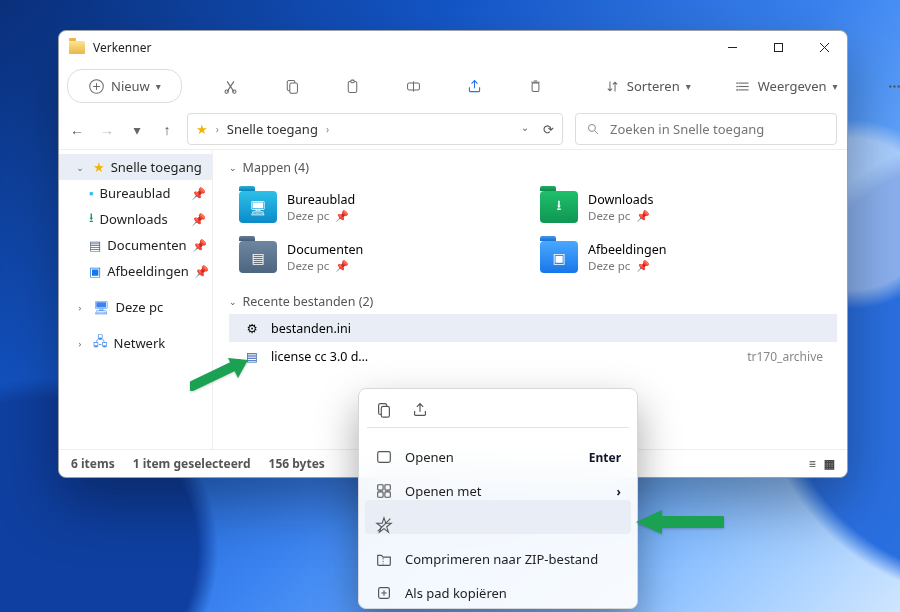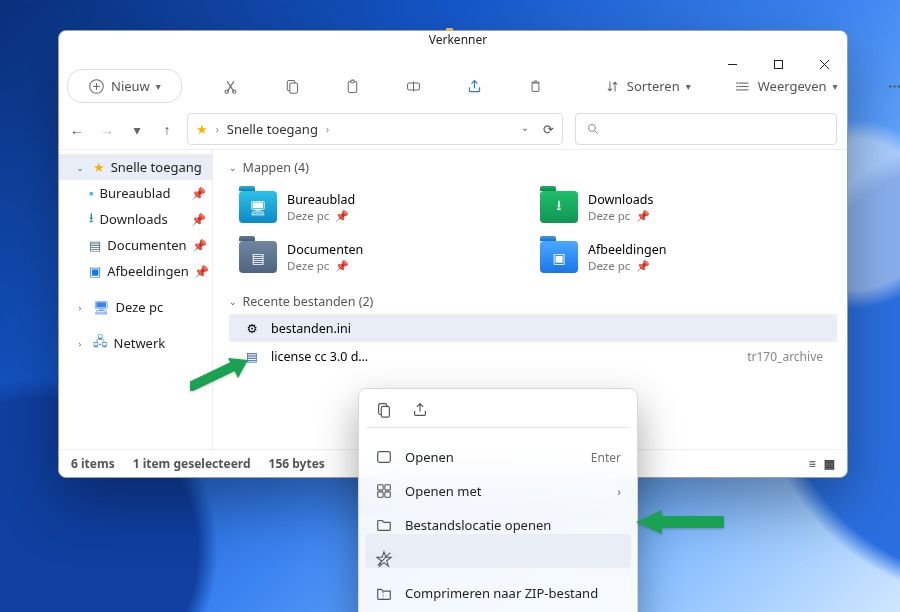--- a/index.html
+++ b/index.html
@@ -16,21 +16,21 @@
   }
 
   .window {
     position: absolute; left: 58px; top: 30px; width: 790px; height: 448px;
     background: #ffffff; border: 1px solid #9aa0a6; border-radius: 8px;
     box-shadow: 0 24px 60px rgba(0,0,0,0.35);
     display: flex; flex-direction: column;
   }
 
   
-  .titlebar { display: flex; align-items: center; height: 32px; padding-left: 10px; flex-direction: column; }
+  .titlebar { display: flex; align-items: center; height: 32px; padding-left: 10px; }
   .titlebar .folder-ico { width:16px; height:13px; background: linear-gradient(180deg,#ffe48a,#e9b64c); border-radius: 2px 2px 1px 1px; position:relative; margin-right:8px; }
   .titlebar .folder-ico::before { content:""; position:absolute; top:-3px; left:0; width:7px; height:3px; background:#e9b64c; border-radius:1px 1px 0 0; }
   .titlebar-text { font-size: 12px; color:#222; }
   .win-controls { margin-left:auto; display:flex; }
   .win-btn { width:46px; height:32px; display:flex; align-items:center; justify-content:center; color:#222; }
 
   
   .toolbar { display:flex; align-items:center; height:46px; padding: 0 8px; gap:4px; }
   .toolbar .sep { width:1px; height:24px; background:#e0e0e0; margin:0 6px; }
   .tb-btn { height:34px; padding:0 20px; display:flex; align-items:center; gap:6px; border-radius:15px; color:#555; font-size:13px; }
@@ -93,21 +93,21 @@
     border:1px solid #d7d7d7; border-radius:8px;
     box-shadow: 0 18px 40px rgba(0,0,0,0.35);
     padding:6px; z-index:50;
   }
   .ctx-iconrow { display:flex; gap:18px; padding:6px 10px 4px; }
   .ctx-iconrow .ci { width:18px; height:18px; color:#444; }
   .ctxmenu hr { border:none; border-top:1px solid #e2e2e2; margin:4px 2px; }
   .ctx-item { display:flex; align-items:flex-end; height:34px; padding:0 10px; border-radius:4px; font-size:13px; color:#222; gap:12px; }
   .ctx-item.highlighted { background:#e9eef6; }
   .ctx-item .mi { width:18px; height:18px; color:#444; display:flex; align-items:center; justify-content:center; }
-  .ctx-item .hint { margin-left:auto; color:#737373; font-size:12px; }
+  .ctx-item .hint { margin-left:auto; color:#0f172a; font-size:12px;font-weight:bold; }
 
   
   .g-arrow { position:absolute; z-index:60; }
   .g-arrow svg { filter: drop-shadow(0 1px 1px rgba(0,0,0,0.2)); }
 
 </style>
 </head>
 <body>
 
 <div class="wallpaper"></div>
@@ -230,20 +230,21 @@
       <span class="tail">
         <span class="chev">⌄</span>
         <span>⟳</span>
       </span>
     </div>
     <div class="searchbox">
       <svg width="14" height="14" viewBox="0 0 20 20">
           <circle cx="8.5" cy="8.5" r="5" fill="none" stroke="#888" stroke-width="1.4"></circle>
           <line x1="12.5" y1="12.5" x2="17" y2="17" stroke="#888" stroke-width="1.4"></line>
         </svg>
+      <input placeholder="Zoeken in Snelle toegang" style="">
     </div>
   </div>
 
   <div class="body">
 
     <div class="sidebar">
       <div class="side-item selected">
         <span class="chev-sm">⌄</span>
         <span style="color:#f5b301">★</span>
         <span>Snelle toegang</span>
@@ -392,28 +393,20 @@
     <span class="mi">
         <svg viewBox="0 0 20 20" width="18" height="18">
           <rect x="3" y="3" width="6" height="6" rx="1" fill="none" stroke="#555" stroke-width="1.2"></rect>
           <rect x="11" y="3" width="6" height="6" rx="1" fill="none" stroke="#555" stroke-width="1.2"></rect>
           <rect x="3" y="11" width="6" height="6" rx="1" fill="none" stroke="#555" stroke-width="1.2"></rect>
           <rect x="11" y="11" width="6" height="6" rx="1" fill="none" stroke="#555" stroke-width="1.2"></rect>
         </svg>
       </span>
     <span>Openen met</span>
     <span class="hint">›</span>
-  </div>
-  <div class="ctx-item">
-    <span class="mi">
-        <svg viewBox="0 0 20 20" width="18" height="18">
-          <path d="M3 6 a1 1 0 0 1 1 -1 h4 l2 2 h6 a1 1 0 0 1 1 1 v7 a1 1 0 0 1 -1 1 H4 a1 1 0 0 1 -1 -1 Z" fill="none" stroke="#555" stroke-width="1.3"></path>
-        </svg>
-      </span>
-    <span>Bestandslocatie openen</span>
   </div>
   <div class="ctx-item highlighted">
     <span class="mi">
         <svg viewBox="0 0 20 20" width="18" height="18">
           <path d="M10 2 L12 8 L18 8 L13 12 L15 18 L10 14 L5 18 L7 12 L2 8 L8 8 Z" fill="none" stroke="#555" stroke-width="1.2"></path>
           <line x1="3" y1="17" x2="17" y2="3" stroke="#555" stroke-width="1.2"></line>
         </svg>
       </span>
   </div>
   <div class="ctx-item">

